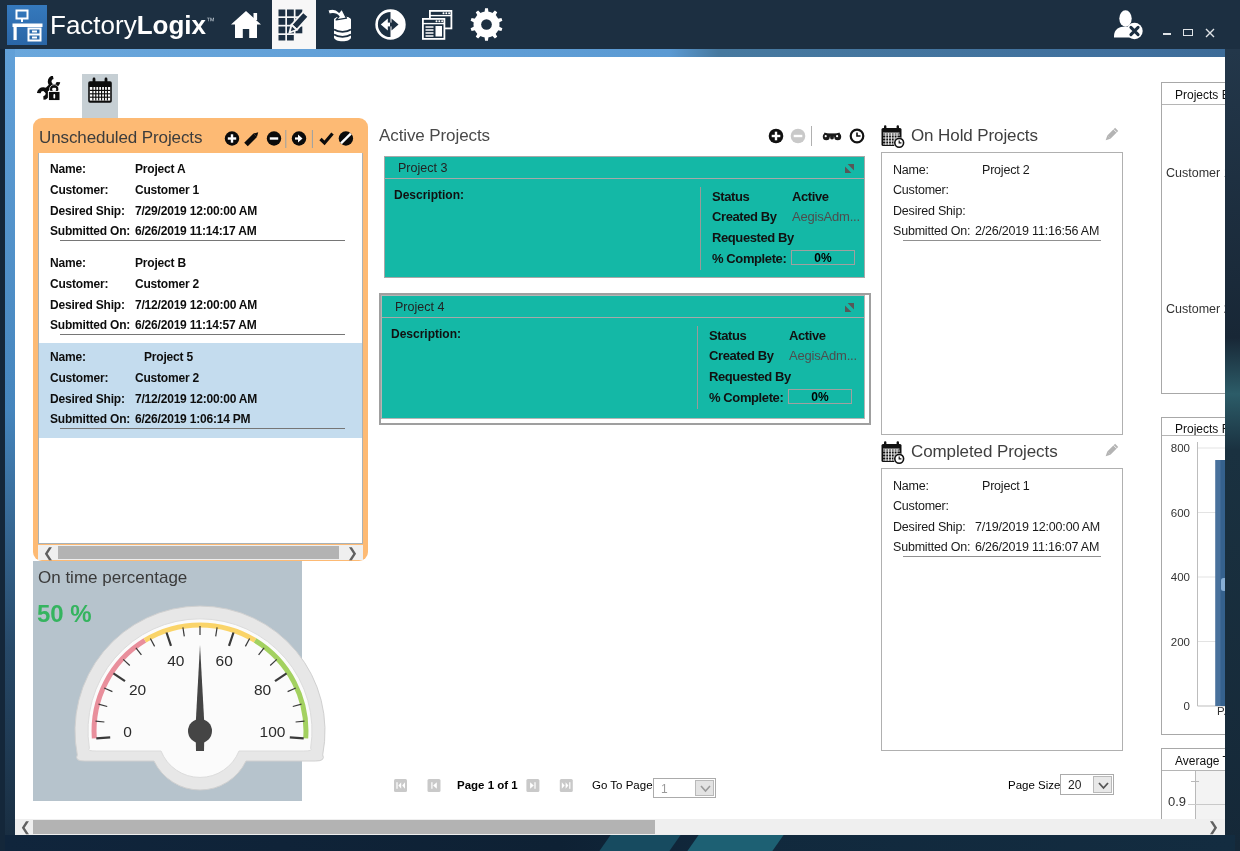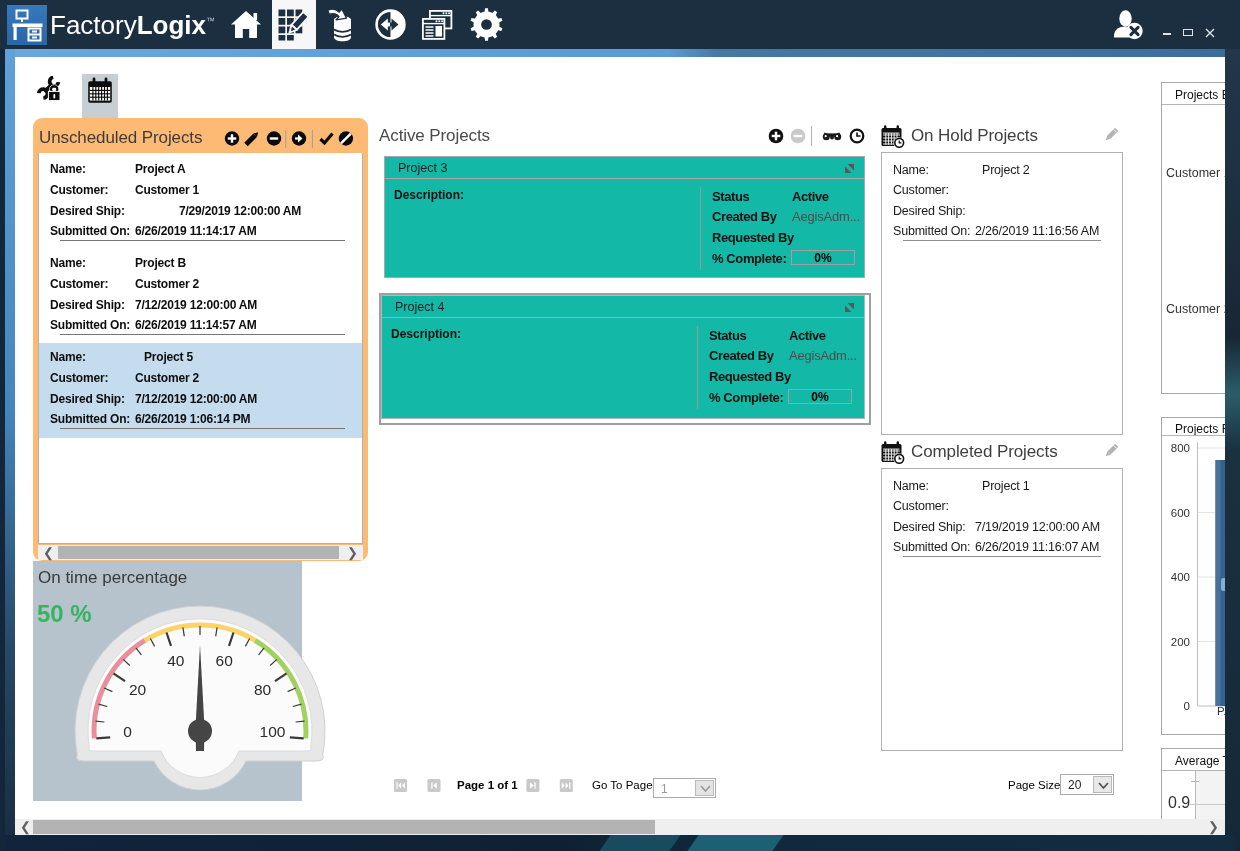--- a/index.html
+++ b/index.html
@@ -265,21 +265,21 @@
       <circle cx="121.9" cy="8.5" r="7.2" fill="#0b0b0b"></circle>
       <rect x="114.9" y="7.3" width="14" height="2.4" fill="#fff" transform="rotate(-45 121.9 8.5)"></rect>
     </svg>
     <div id="lp-list">
       <div class="entry" style="top:2px;">
         <div style="left:11px; top:7px;">Name:</div>
           <div style="left:96px; top:7px;">Project A</div>
         <div style="left:11px; top:28px;">Customer:</div>
           <div style="left:96px; top:28px;">Customer 1</div>
         <div style="left:11px; top:49px;">Desired Ship:</div>
-          <div style="left:96px; top:49px;margin-left:44px;">7/29/2019 12:00:00 AM</div>
+          <div style="left:96px; top:49px;">7/29/2019 12:00:00 AM</div>
         <div style="left:11px; top:69px;">Submitted On:</div>
           <div style="left:96px; top:69px;">6/26/2019 11:14:17 AM</div>
         <div class="sep"></div>
       </div>
       <div class="entry" style="top:96px;">
         <div style="left:11px; top:7px;">Name:</div>
           <div style="left:96px; top:7px;">Project B</div>
         <div style="left:11px; top:28px;">Customer:</div>
           <div style="left:96px; top:28px;">Customer 2</div>
         <div style="left:11px; top:49px;">Desired Ship:</div>
@@ -565,21 +565,21 @@
       <text x="55" y="297" font-family="Liberation Sans, sans-serif" font-size="11.5" fill="#333">P...</text>
     </svg>
   </div>
 
   <div class="frpanel" style="left:1146px; top:691px; width:110px; height:88px;">
     <div class="frtitle" style="left:13px; top:5px;">Average T</div>
     <div style="position:absolute; left:0px; top:21px; width:110px; border-top:1px solid #b5b5b5;"></div>
     <div style="position:absolute; left:33px; top:22px; width:77px; height:49px; background:#f3f3f3; border-left:1px solid #b9b9b9;"></div>
     <div style="position:absolute; left:29px; top:32px; width:8px; border-top:1px solid #b9b9b9;"></div>
     <div style="position:absolute; left:26px; top:55px; width:84px; border-top:1px solid #c9c9c9;"></div>
-    <div style="position:absolute; left:6px; top:45px; font-size:16px; color:#333;text-align:center;">0.9</div>
+    <div style="position:absolute; left:6px; top:45px; font-size:13px; color:#333;text-align:center;">0.9</div>
   </div>
 
   <div id="bot-scroll">
     <div class="sbarrow" style="left:5px;">❮</div>
     <div class="lthumb" style="left:18px; width:622px; height:14px;"></div>
     <div class="sbarrow" style="right:6px;">❯</div>
   </div>
 </div>
 
 </body></html>

